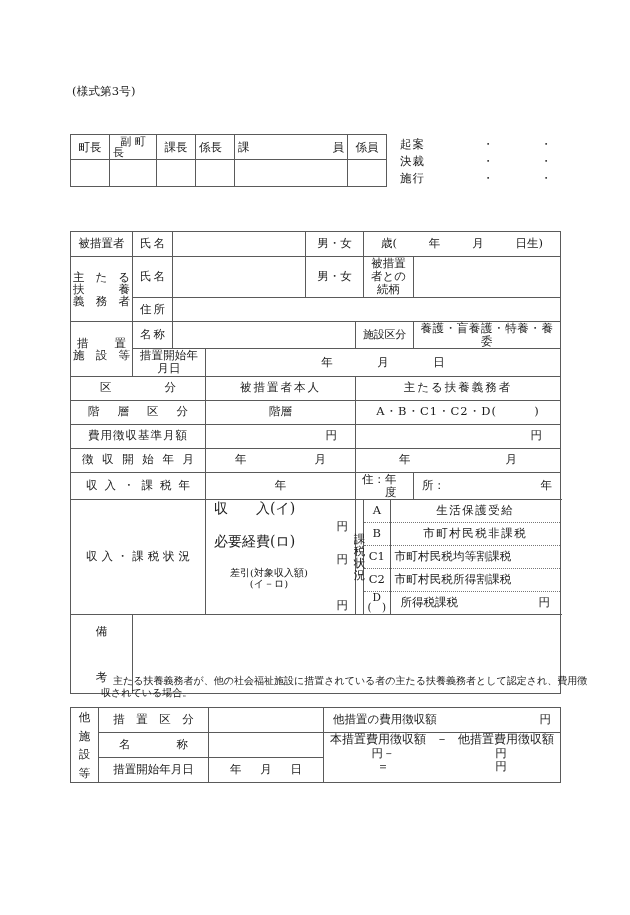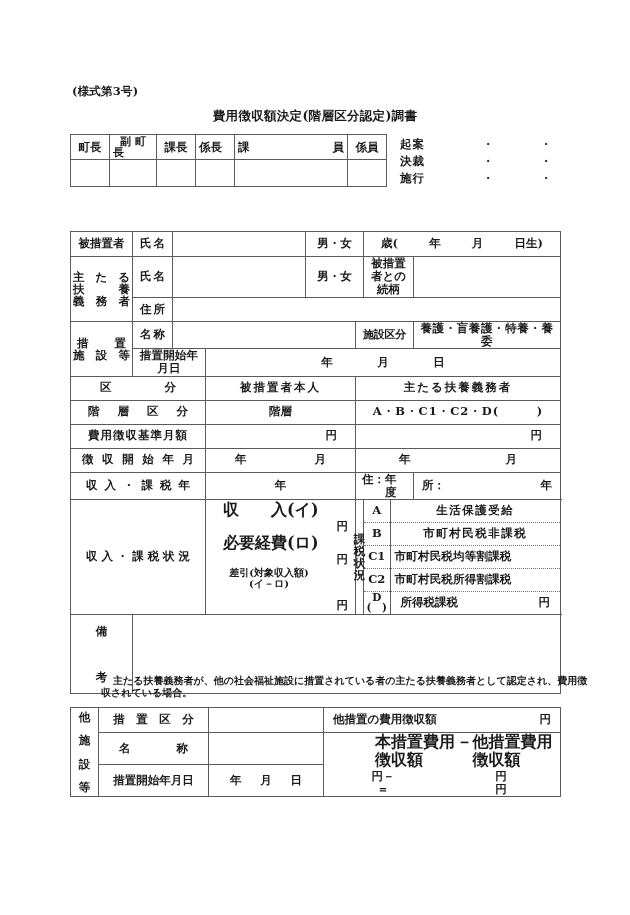--- a/index.html
+++ b/index.html
@@ -15,21 +15,20 @@
     font-family: "DejaVu Serif", "Liberation Serif", serif;
     color: #1a1a1a;
     font-size: 11px;
     -webkit-font-smoothing: antialiased;
   }
   .page {
     position: absolute;
     left: 0; top: 0;
     width: 630px; height: 915px;
     overflow: hidden;
-    font-weight: bold;
   }
 
   
   .form-no {
     position: absolute;
     left: 72px; top: 84px;
     font-size: 11.5px;
     letter-spacing: .2px;
     white-space: nowrap;
   }
@@ -161,22 +160,22 @@
 
   
   .income-cell { padding: 0 !important; }
   .income-item {
     height: 33px;
     position: relative;
     box-sizing: border-box;
   }
   .income-item .lab {
     position: absolute;
-    left: 17px; top: 0;
-    font-size: 16px;
+    left: 8px; top: 0;
+    font-size: 14px;
     line-height: 1.1;
   }
   .income-item .lab2 {
     position: absolute;
     left: 8px; top: 0;
     font-size: 10px;
     line-height: 1.12;
     text-align: center;
     width: 110px;
   }
@@ -251,22 +250,21 @@
     line-height: 1.15;
     height: 24px;
   }
   .other-vert { padding: 0 !important; text-align: center; }
   .other-vert .vstack { padding: 3px 0; }
   .calc-cell { padding: 0 !important; }
   .calc-line1 {
     display: flex;
     justify-content: space-between;
     padding: 0 6px;
-    font-size: 16px;
-    margin-left: 45px;
+    font-size: 12px;
   }
   .calc-line2 {
     display: flex;
     font-size: 11.5px;
   }
   .calc-line2 .lft { width: 50%; text-align: center; }
   .calc-line2 .rgt { width: 50%; text-align: center; }
   .calc-line3 {
     display: flex;
     font-size: 11.5px;
@@ -274,21 +272,20 @@
   .calc-line3 .lft { width: 50%; text-align: center; }
   .calc-line3 .rgt { width: 50%; text-align: center; }
 </style>
 </head>
 <body>
 
 <div class="page">
 
   <div class="form-no">(様式第3号)</div>
 
-  <div class="doc-title">費用徴収額決定(階層区分認定)調書</div>
 
   <table class="approval">
     <tbody>
         <tr class="head">
       <td class="ap-c1">町長</td>
       <td class="ap-c2">
         <span class="two-char">副 町</span>
         <span class="two-char" style="text-align:left">長</span>
       </td>
       <td class="ap-c3">課長</td>

